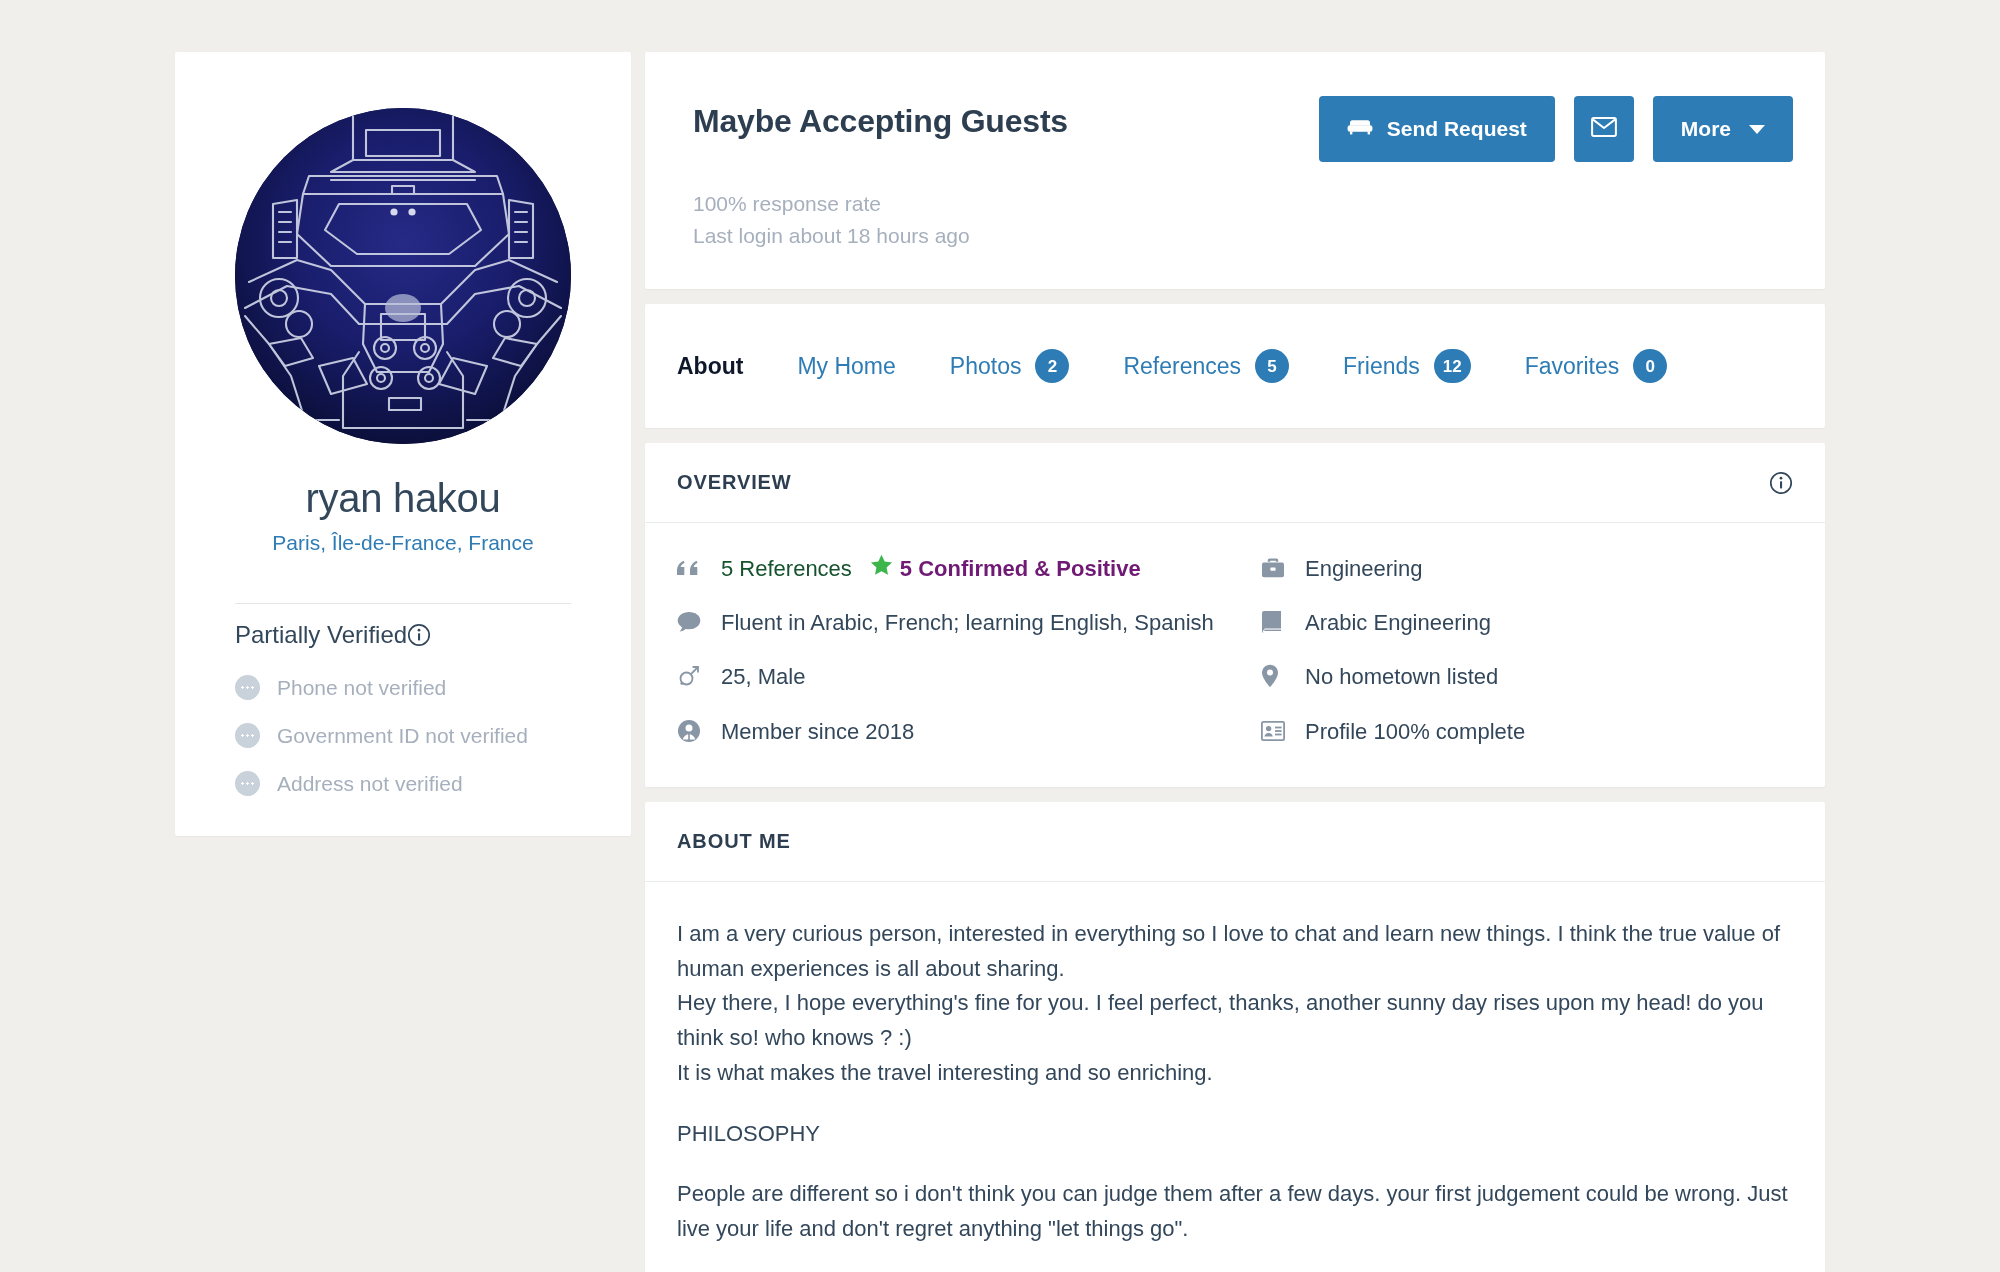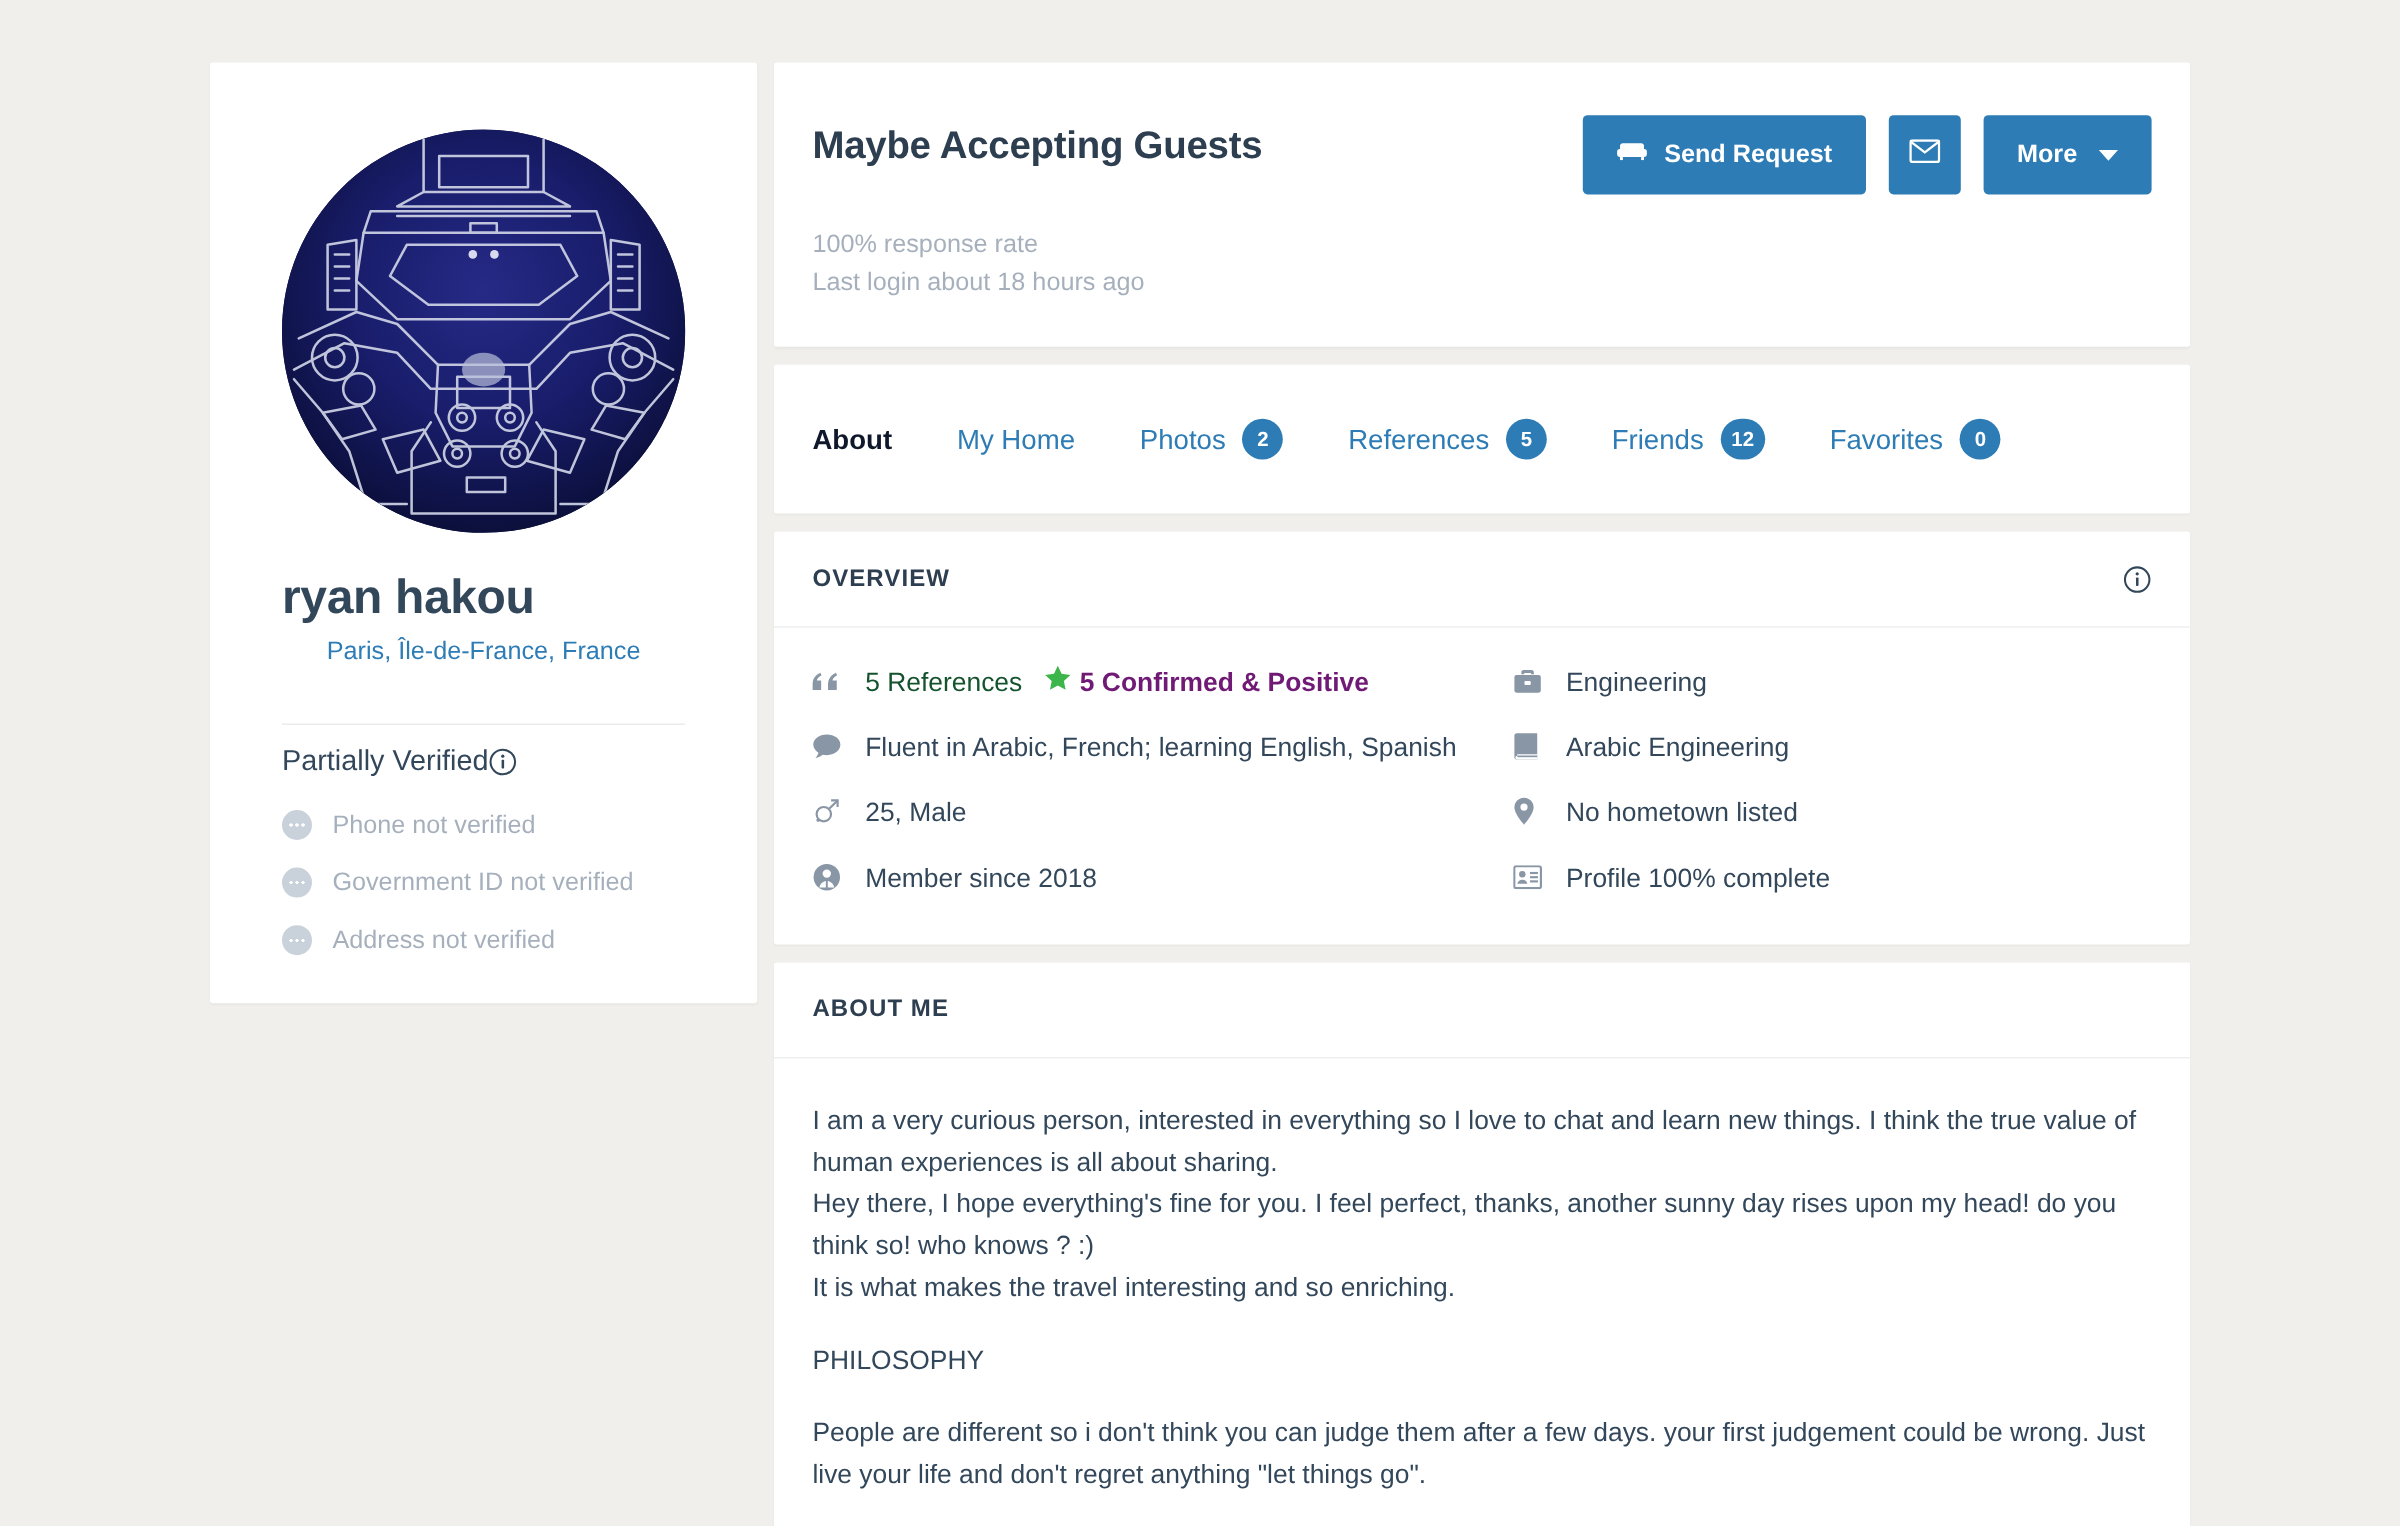--- a/index.html
+++ b/index.html
@@ -57,22 +57,23 @@
     overflow: hidden;
     background: radial-gradient(circle at 50% 42%, #1d1f66 0%, #161a5a 42%, #0d1140 72%, #080a28 100%);
     position: relative;
     display: block;
   }
 
   .avatar svg { display: block; width: 100%; height: 100%; }
 
   .profile-name {
     margin-top: 32px;
+    text-align: center;
     font-size: 40px;
-    font-weight: 700;
+    font-weight: 400;
     color: #33475b;
     letter-spacing: -0.3px;
     line-height: 1.1;
   }
 
   .profile-location {
     margin-top: 9px;
     text-align: center;
     font-size: 21px;
     color: #2e7cb5;
@@ -145,21 +146,21 @@
   }
 
   .card {
     background: #ffffff;
     border-radius: 2px;
     box-shadow: 0 1px 2px rgba(0,0,0,0.04);
     margin-bottom: 15px;
   }
 
   
-  .header-card { padding: 44px 32px 38px 32px; }
+  .header-card { padding: 44px 32px 38px 48px; }
 
   .header-row {
     display: flex;
     align-items: flex-start;
     justify-content: space-between;
   }
 
   .header-title {
     font-size: 32px;
     font-weight: bold;

